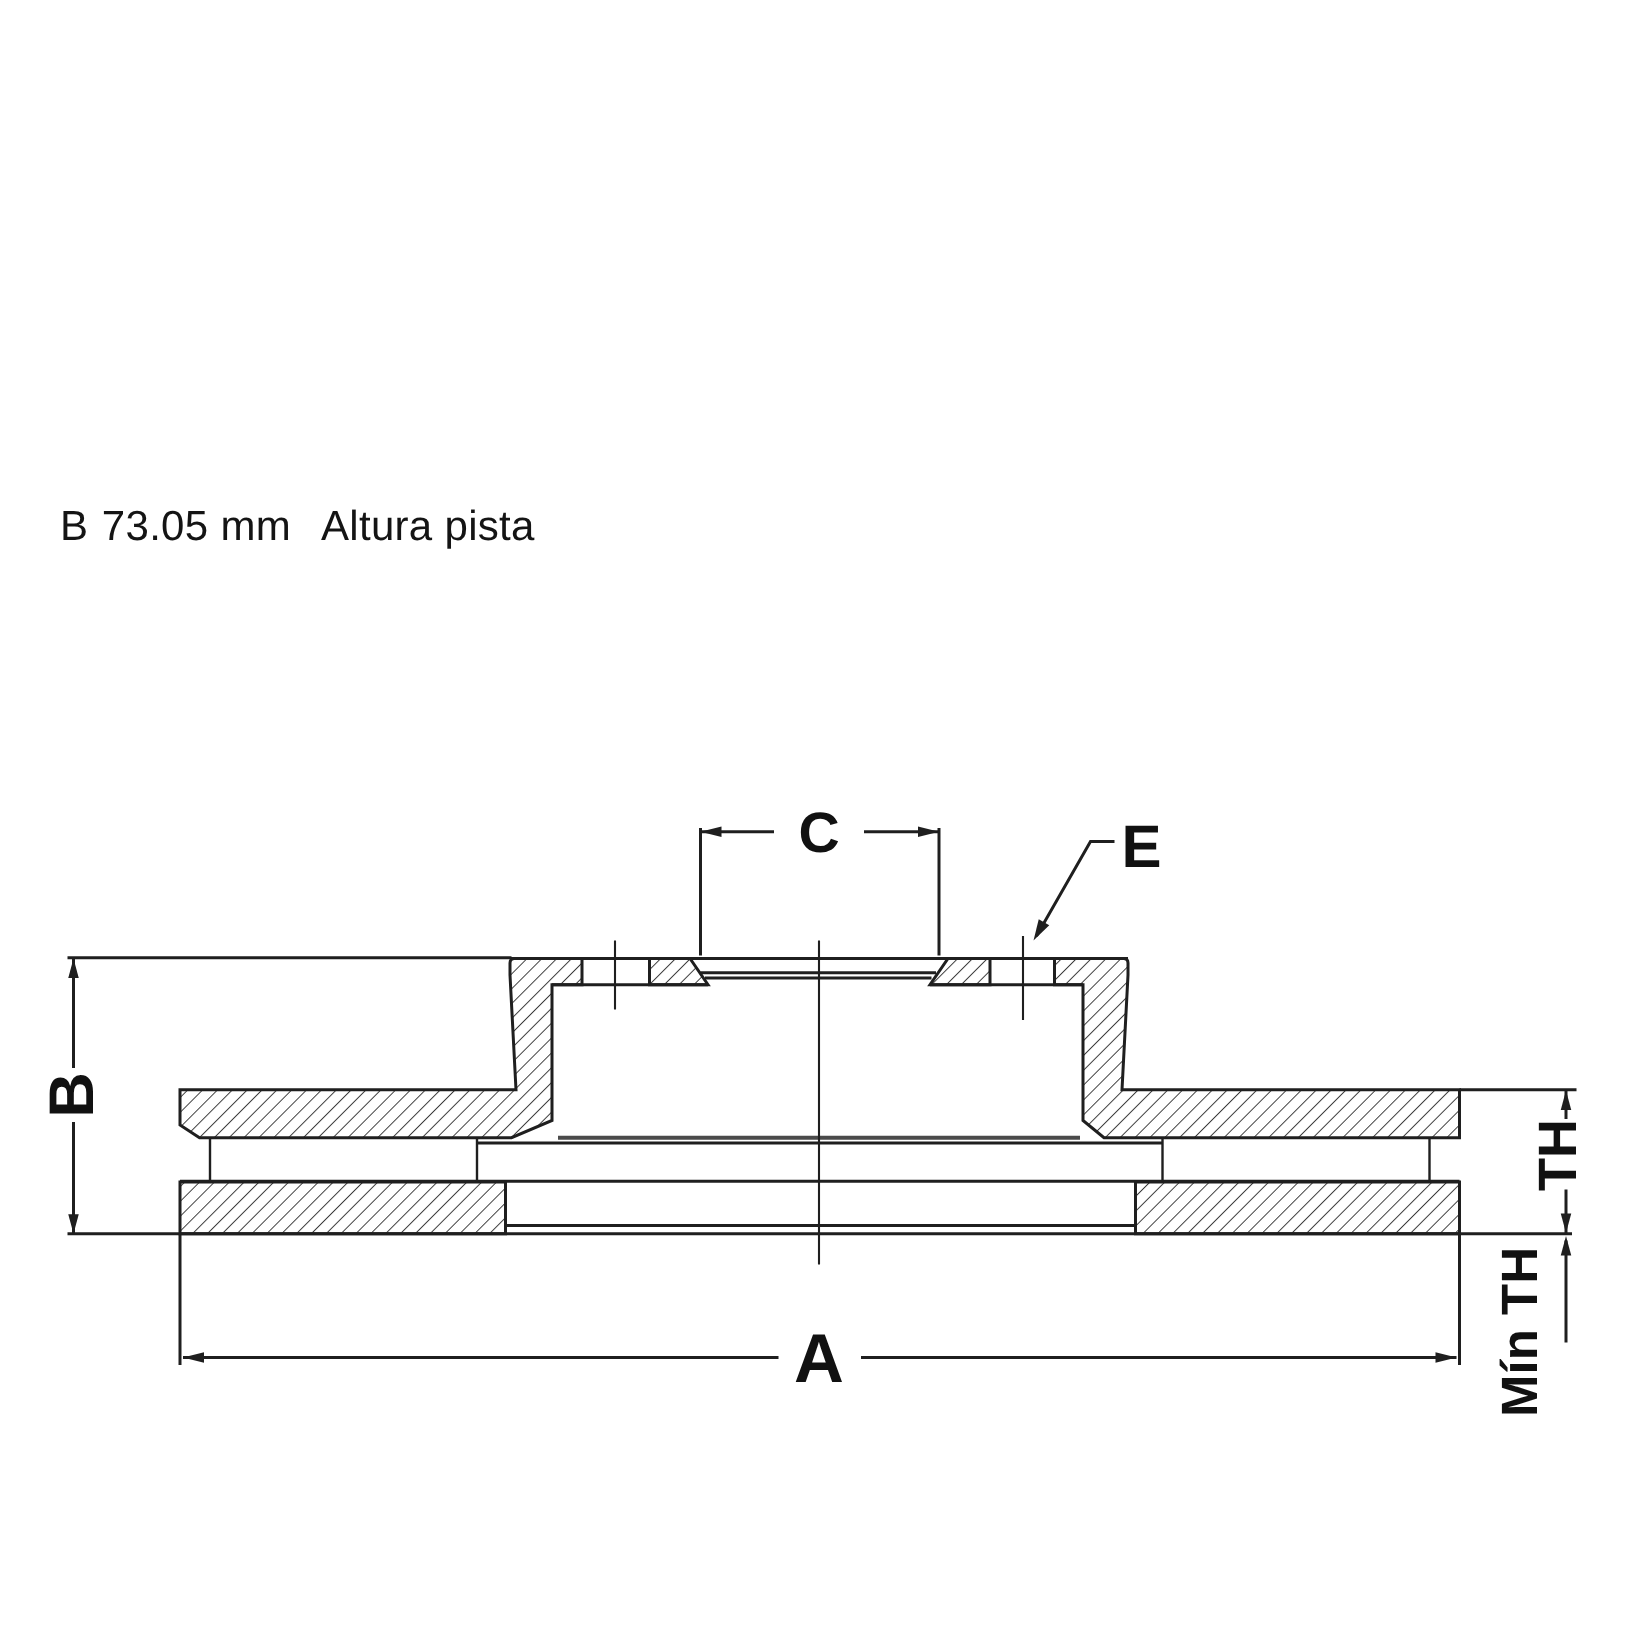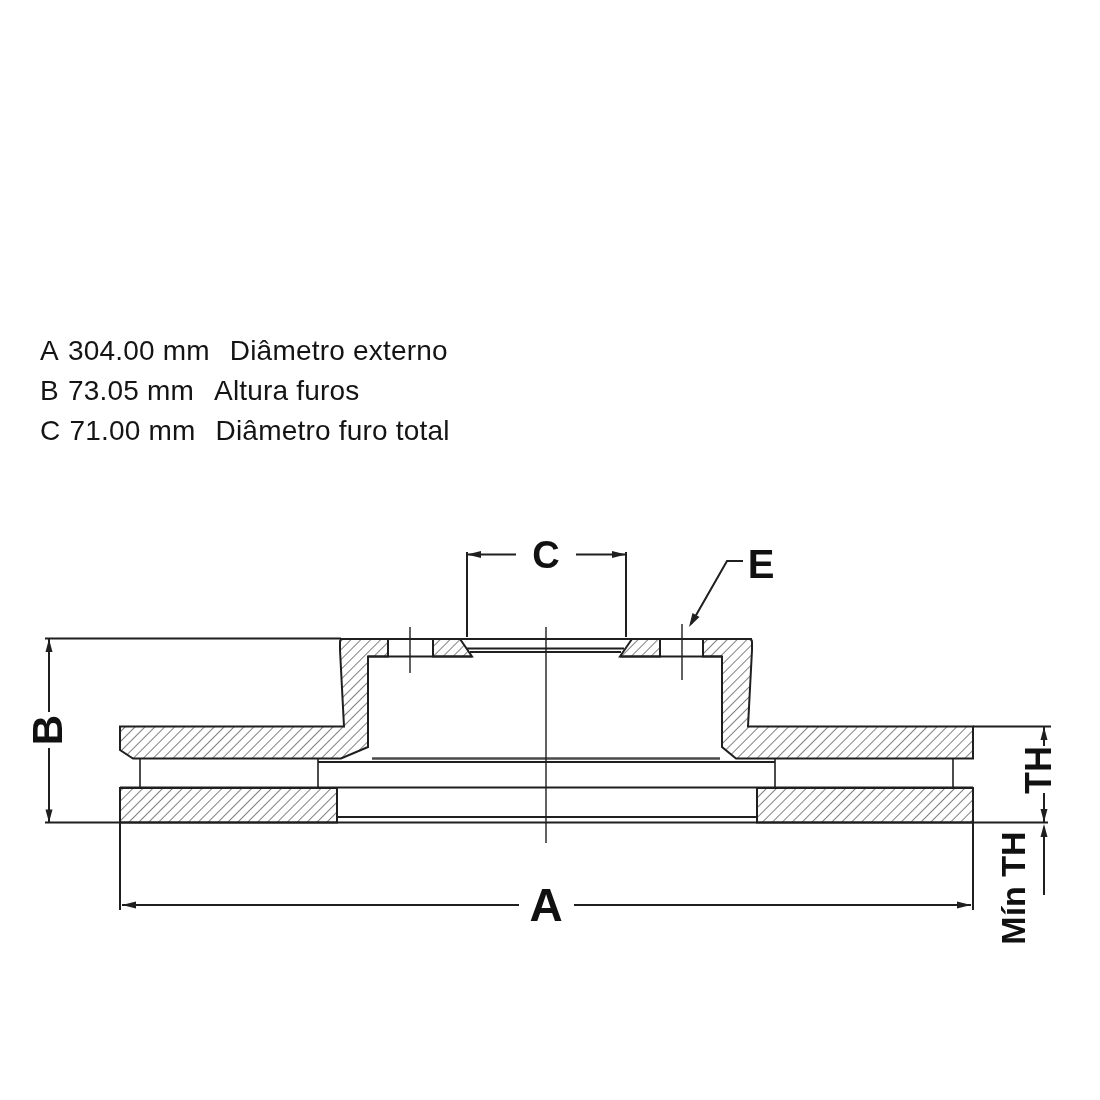--- a/index.html
+++ b/index.html
@@ -12,23 +12,21 @@
   }
   .spec-row{height:40px;}
   .spec-row .lbl{margin-right:9px;}
   .spec-row .val{margin-right:20px;}
   svg text{font-family:"Liberation Sans",sans-serif;font-weight:bold;fill:#111111;}
 </style>
 </head>
 <body>
 
 <div class="spec-block">
-  <div class="spec-row"><span class="lbl">A</span><span class="val">304.00 mm</span><span class="desc">Diâmetro externo</span></div>
-  <div class="spec-row"><span class="lbl">B</span><span class="val">73.05 mm</span><span class="desc">Altura furos</span></div>
-  <div class="spec-row"><span class="lbl">C</span><span class="val">71.00 mm</span><span class="desc">Diâmetro furo total</span></div>
+  <div class="spec-row"><span class="lbl">B</span><span class="val">73.05 mm</span><span class="desc">Altura pista</span></div>
 </div>
 
 <svg class="stage" viewBox="0 0 1100 1100" xmlns="http://www.w3.org/2000/svg">
   <defs>
     <pattern id="hatch" width="7" height="7" patternUnits="userSpaceOnUse" patternTransform="rotate(45)">
       <rect width="7" height="7" fill="#ffffff"></rect>
       <line x1="0" y1="-1" x2="0" y2="8" stroke="#3c3c3c" stroke-width="1.3"></line>
     </pattern>
   </defs>
 

